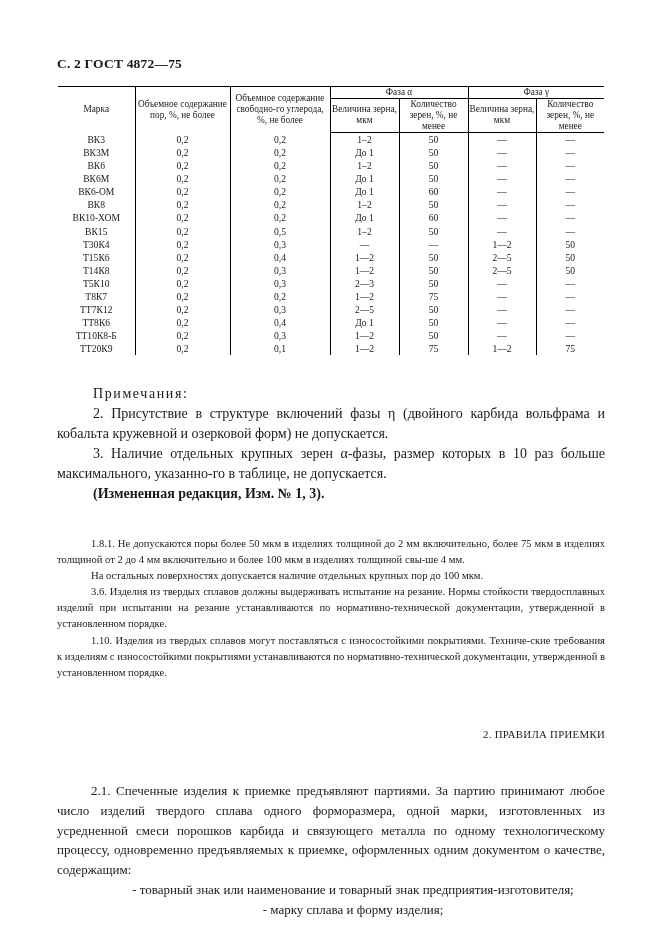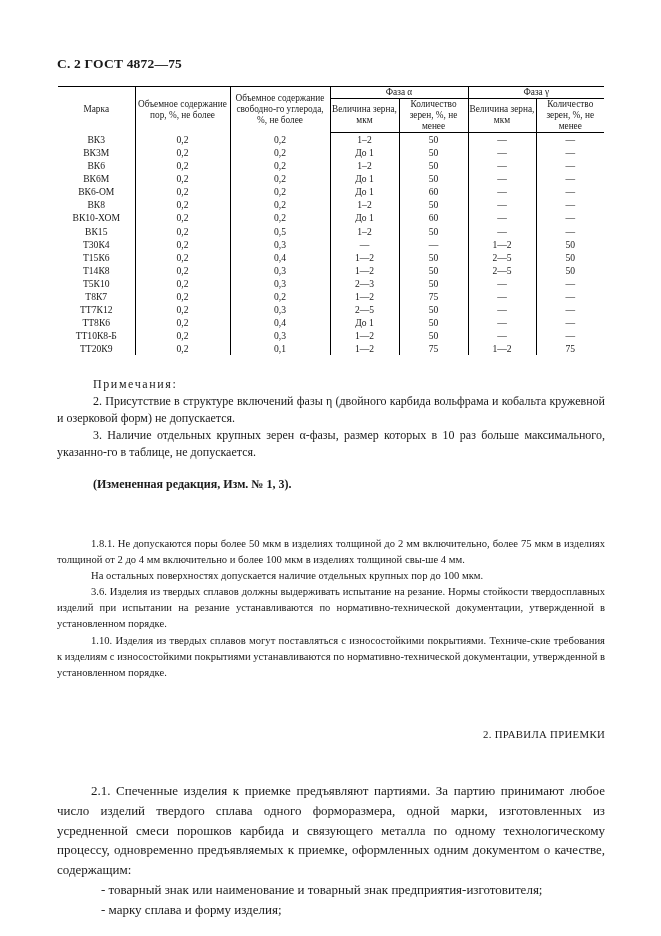--- a/index.html
+++ b/index.html
@@ -81,38 +81,38 @@
   td.mark {
     text-align: left;
     padding-left: 7px;
     font-family: Liberation Serif, serif;
   }
 
   
   .notes {
     position: absolute;
     left: 57px;
-    top: 376px;
+    top: 384px;
     width: 548px;
-    font-size: 12px;
+    font-size: 14px;
     line-height: 1.42;
     text-align: justify;
   }
   .notes .note-title {
     letter-spacing: 1.6px;
     margin-left: 36px;
   }
   .notes p {
     margin: 0;
     text-indent: 36px;
   }
   .notes p.edition {
     font-weight: bold;
     text-indent: 36px;
-    margin-top: 15px;
+    margin-top: 1px;
   }
 
   .body-text {
     position: absolute;
     left: 57px;
     top: 536px;
     width: 548px;
     font-size: 10.6px;
     line-height: 1.52;
     text-align: justify;
@@ -146,21 +146,21 @@
     text-align: justify;
     margin-top: 24px;
   }
   .body-text2 p {
     margin: 0;
     text-indent: 34px;
   }
   .body-text2 p.bullet {
     text-indent: 0;
     margin-left: 44px;
-    text-align: left;
+    text-align: center;
   }
 </style>
 </head>
 <body>
 
 <div class="page">
 
   <div class="doc-header">С. 2 ГОСТ 4872—75</div>
 
   <div class="table-wrap">

